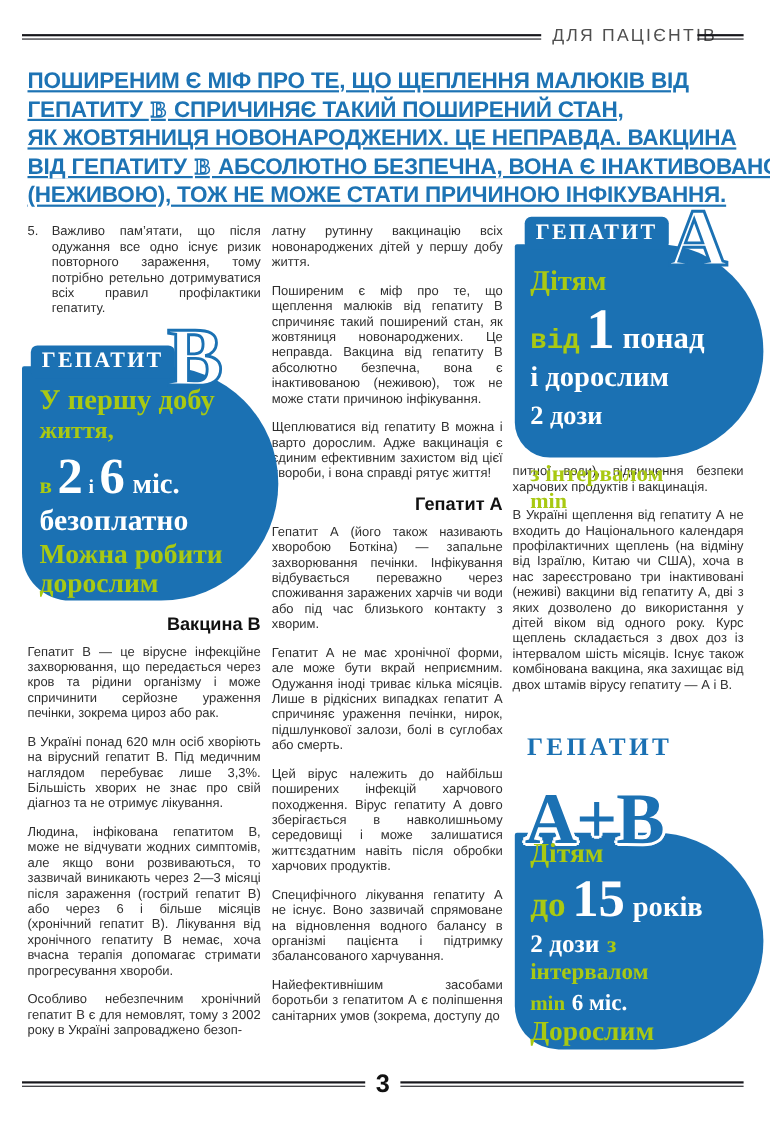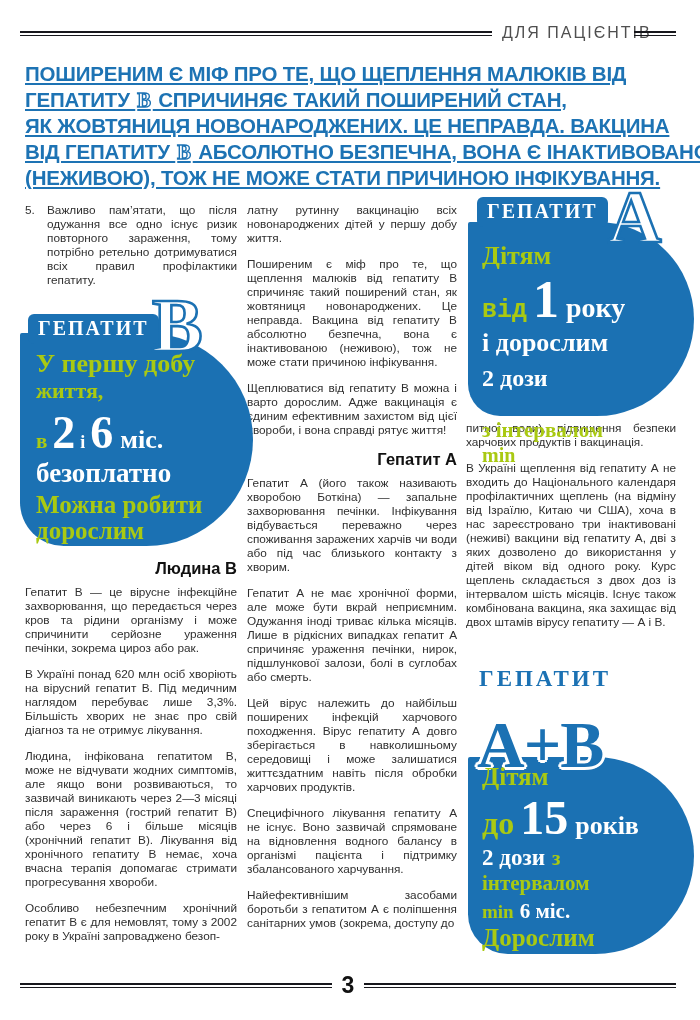--- a/index.html
+++ b/index.html
@@ -80,21 +80,21 @@
       <span class="wht" style="font-size:18px;margin-left:5px;">і</span>
       <span class="wht" style="font-size:46px;margin-left:5px;">6</span>
       <span class="wht" style="font-size:26px;margin-left:7px;">міс.</span>
     </div>
     <div class="wht" style="font-size:27px;line-height:29px;">безоплатно</div>
     <div class="lime" style="font-size:25px;line-height:26px;margin-top:4px;">Можна робити</div>
     <div class="lime" style="font-size:25px;line-height:26px;">дорослим</div>
   </div>
 
   <div class="col" style="left:25px;top:558px;width:212px;">
-    <h3>Людина В</h3>
+    <h3>Вакцина В</h3>
     <p>Гепатит В — це вірусне інфекційне захворювання, що передається через кров та рідини організму і може спричинити серйозне ураження печінки, зокрема цироз або рак.</p>
     <p>В Україні понад 620 млн осіб хворіють на вірусний гепатит В. Під медичним наглядом перебуває лише 3,3%. Більшість хворих не знає про свій діагноз та не отримує лікування.</p>
     <p>Людина, інфікована гепатитом В, може не відчувати жодних симптомів, але якщо вони розвиваються, то зазвичай виникають через 2—3 місяці після зараження (гострий гепатит В) або через 6 і більше місяців (хронічний гепатит В). Лікування від хронічного гепатиту В немає, хоча вчасна терапія допомагає стримати прогресування хвороби.</p>
     <p>Особливо небезпечним хронічний гепатит В є для немовлят, тому з 2002 року в Україні запроваджено безоп-</p>
   </div>
 
   <div class="col" style="left:247px;top:203px;width:210px;">
     <p>латну рутинну вакцинацію всіх новонароджених дітей у першу добу життя.</p>
     <p>Поширеним є міф про те, що щеплення малюків від гепатиту В спричиняє такий поширений стан, як жовтяниця новонароджених. Це неправда. Вакцина від гепатиту В абсолютно безпечна, вона є інактивованою (неживою), тож не може стати причиною інфікування.</p>
     <p>Щеплюватися від гепатиту В можна і варто дорослим. Адже вакцинація є єдиним ефективним захистом від цієї хвороби, і вона справді рятує життя!</p>
@@ -107,21 +107,21 @@
   </div>
 
   <div class="blob" style="left:468px;top:222px;width:226px;height:194px;border-radius:2px 97px 97px 32px;"></div>
   <div class="tab" style="left:477px;top:197px;">ГЕПАТИТ</div>
   <div class="bigletter" style="left:608px;top:180px;font-size:74px;">А</div>
   <div class="btxt" style="left:482px;top:242px;width:200px;">
     <div class="lime" style="font-size:26px;line-height:28px;">Дітям</div>
     <div class="row">
       <span class="lime" style="font-size:25px;font-family:Liberation Mono, monospace;">від</span>
       <span class="wht" style="font-size:52px;margin-left:6px;">1</span>
-      <span class="wht" style="font-size:28px;margin-left:7px;">року</span>
+      <span class="wht" style="font-size:28px;margin-left:7px;">понад</span>
     </div>
     <div class="wht" style="font-size:26px;line-height:27px;">і дорослим</div>
     <div class="wht" style="font-size:24px;line-height:26px;margin-top:9px;">2 дози</div>
     <div class="lime" style="font-size:21px;line-height:23px;margin-top:28px;">з інтервалом</div>
     <div class="row">
       <span class="lime" style="font-size:20px;">min</span>
       <span class="wht" style="font-size:22px;margin-left:6px;">6 міс.</span>
     </div>
   </div>
 

